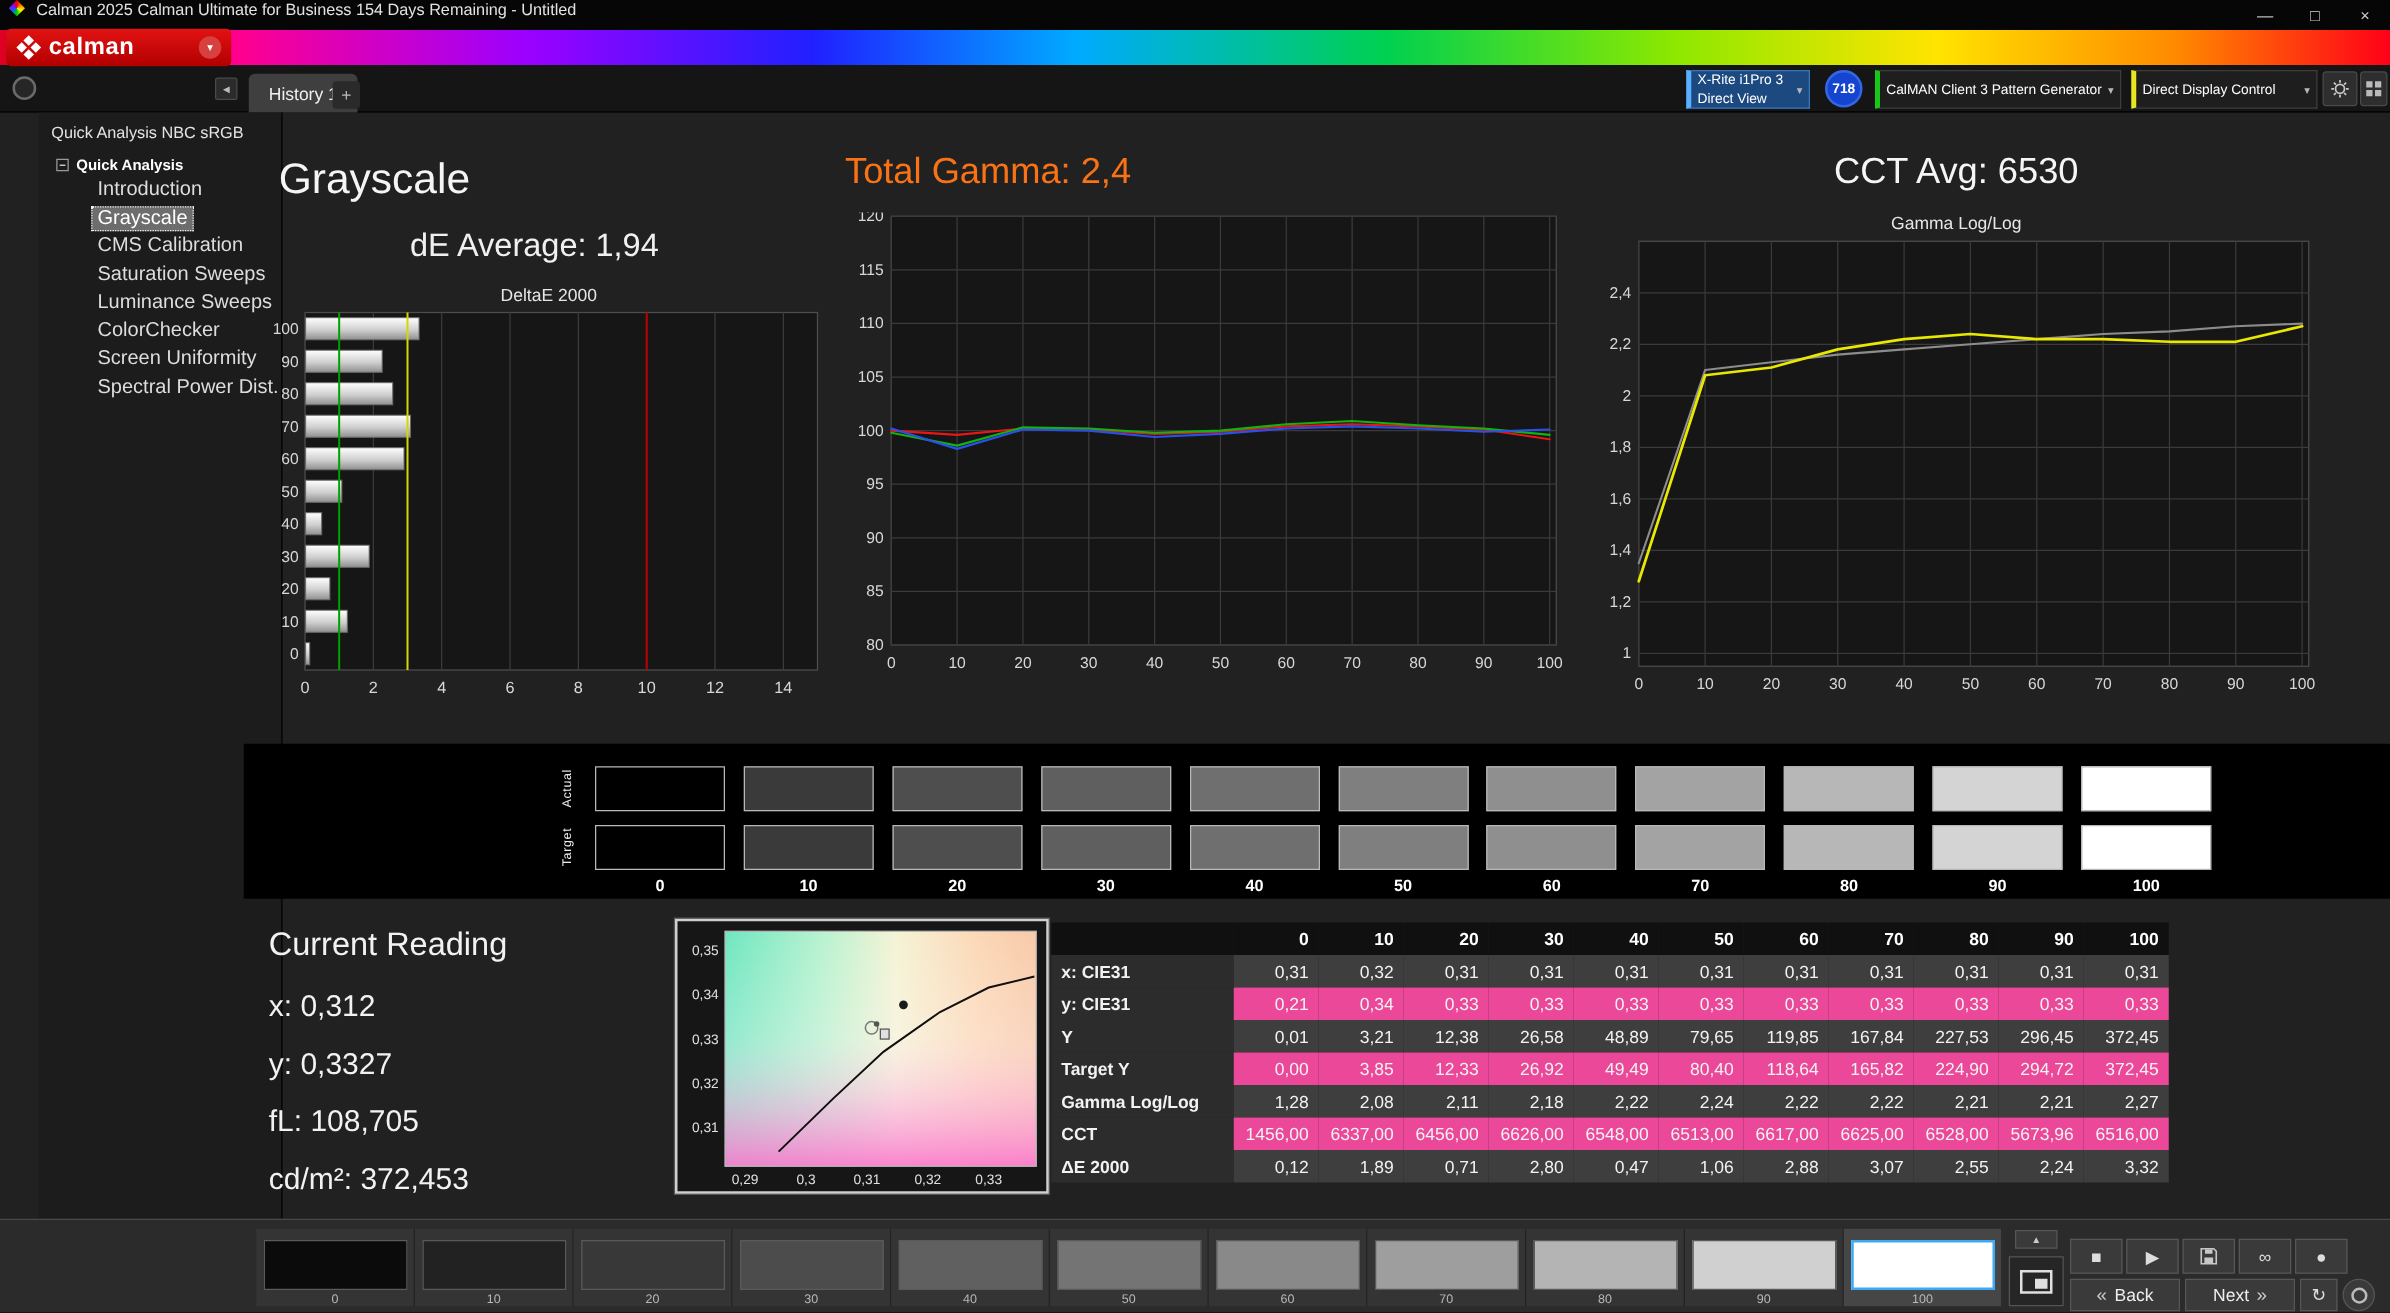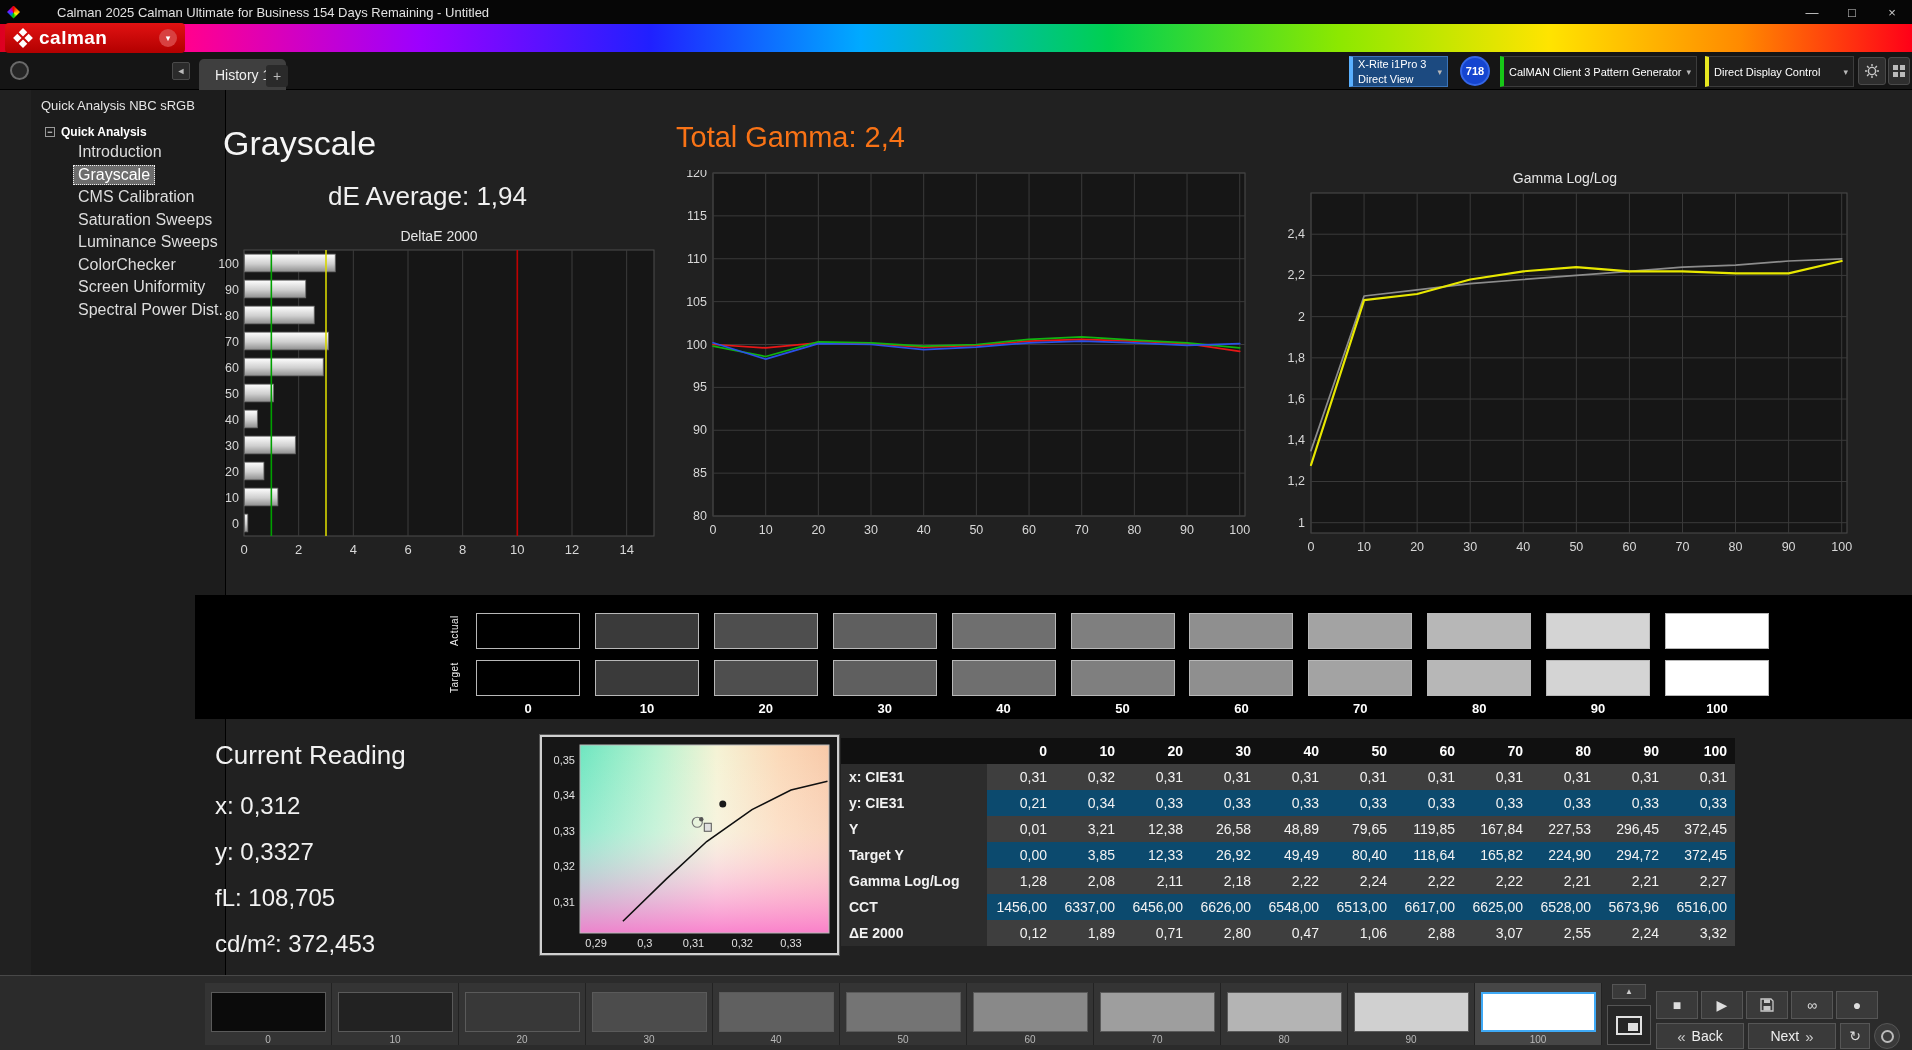--- a/index.html
+++ b/index.html
@@ -1,20 +1,20 @@
 <!DOCTYPE html>
 <html><head>
 <meta charset="utf-8">
 <style>
   *{box-sizing:border-box;margin:0;padding:0;}
   body{background:#000;font-family:"Liberation Sans",sans-serif;}
   .app{position:relative;width:1912px;height:1050px;background:#212121;overflow:hidden;color:#e8e8e8;}
 
   
-  .titlebar{position:absolute;left:0;top:0;width:1912px;height:24px;background:#060606;display:flex;align-items:center;gap:28px;}
+  .titlebar{position:absolute;left:0;top:0;width:1912px;height:24px;background:#060606;display:flex;}
   .app-icon{width:13px;height:13px;margin-left:7px;background:conic-gradient(#e00,#f80,#ff0,#0c0,#06f,#90f,#e00);clip-path:polygon(50% 0,100% 50%,50% 100%,0 50%);}
   .titlebar .title{margin-left:9px;font-size:13px;color:#e2e2e2;}
   .win-controls{margin-left:auto;display:flex;height:100%;}
   .win-btn{width:40px;height:100%;display:flex;align-items:center;justify-content:center;font-size:13px;color:#ccc;cursor:default;}
 
   
   .brandbar{position:absolute;left:0;top:24px;width:1912px;height:28px;
     background:linear-gradient(to right,#dd0020 0%,#ff0090 10%,#9c00ff 22%,#2020ff 34%,#00aaff 45%,#00d050 58%,#8ce800 70%,#ffe400 81%,#ff8a00 91%,#ff0018 100%);}
   .logo{position:absolute;left:5px;top:23px;width:180px;height:30px;background:linear-gradient(#e21212,#b20000);border-radius:4px;display:flex;align-items:center;padding:0 8px;z-index:6;}
   .logo-diamond{display:grid;grid-template-rows:6px 6px;grid-template-columns:6px 6px;gap:2px;transform:rotate(45deg);margin:0 9px 0 3px;}
@@ -78,21 +78,21 @@
   .cie-panel{position:absolute;left:540px;top:735px;width:299px;height:220px;background:#161616;border:2px solid #cfcfcf;box-shadow:0 0 0 1px #555;}
 
   
   .results{position:absolute;left:841px;top:738px;border-collapse:collapse;font-size:14px;color:#f2f2f2;}
   .results th,.results td{height:26px;padding:0 8px;white-space:nowrap;}
   .results thead th{text-align:right;font-weight:bold;color:#fff;background:#101010;min-width:68px;}
   .results thead th.corner{min-width:146px;}
   .results td.row-label{text-align:left;font-weight:bold;background:#2c2c2c;min-width:146px;}
   .results td.val{text-align:right;min-width:68px;}
   .results tr.odd td.val{background:#3e3e3e;}
-  .results tr.even td.val{background:#0c4a6e;}
+  .results tr.even td.val{background:#ec4899;}
 
   
   .bottombar{position:absolute;left:0;top:975px;width:1912px;height:75px;background:#2b2b2b;border-top:1px solid #484848;}
   .patches{position:absolute;left:205px;top:7px;display:flex;}
   .patch-cell{width:127px;height:62px;padding-top:9px;display:flex;flex-direction:column;align-items:center;background:#343434;border-right:1px solid #222;}
   .patch{width:115px;height:41px;border:1px solid #5a5a5a;}
   .patch-label{margin-top:2px;font-size:10px;color:#b8b8b8;}
   .patch-cell.selected{background:#464646;}
   .patch-cell.selected .patch{border:2px solid #3fa9f5;}
   .bb-up{position:absolute;left:1612px;top:8px;width:34px;height:15px;background:#3a3a3a;border:1px solid #555;color:#ccc;font-size:8px;display:flex;align-items:center;justify-content:center;}
@@ -191,20 +191,21 @@
         <div class="tree-item">Luminance Sweeps</div>
         <div class="tree-item">ColorChecker</div>
         <div class="tree-item">Screen Uniformity</div>
         <div class="tree-item">Spectral Power Dist.</div>
       </div>
   </div>
 
   <div class="h-grayscale">Grayscale</div>
   <div class="h-deavg">dE Average: 1,94</div>
   <div class="h-tgamma">Total Gamma: 2,4</div>
+  <div class="h-cct">CCT Avg: 6530</div>
 
   <div class="chart-box" style="left:214px;top:228px;width:450px;">
     <div class="chart-title">DeltaE 2000</div>
     <svg id="svg-deltae" width="450" height="314">
         <rect x="30" y="2" width="410" height="286" fill="#161616" stroke="#4d4d4d"></rect>
         <defs>
           <linearGradient id="barGrad" x1="0" y1="0" x2="0" y2="1">
             <stop offset="0%" stop-color="#ffffff"></stop>
             <stop offset="55%" stop-color="#cfcfcf"></stop>
             <stop offset="100%" stop-color="#8f8f8f"></stop>

